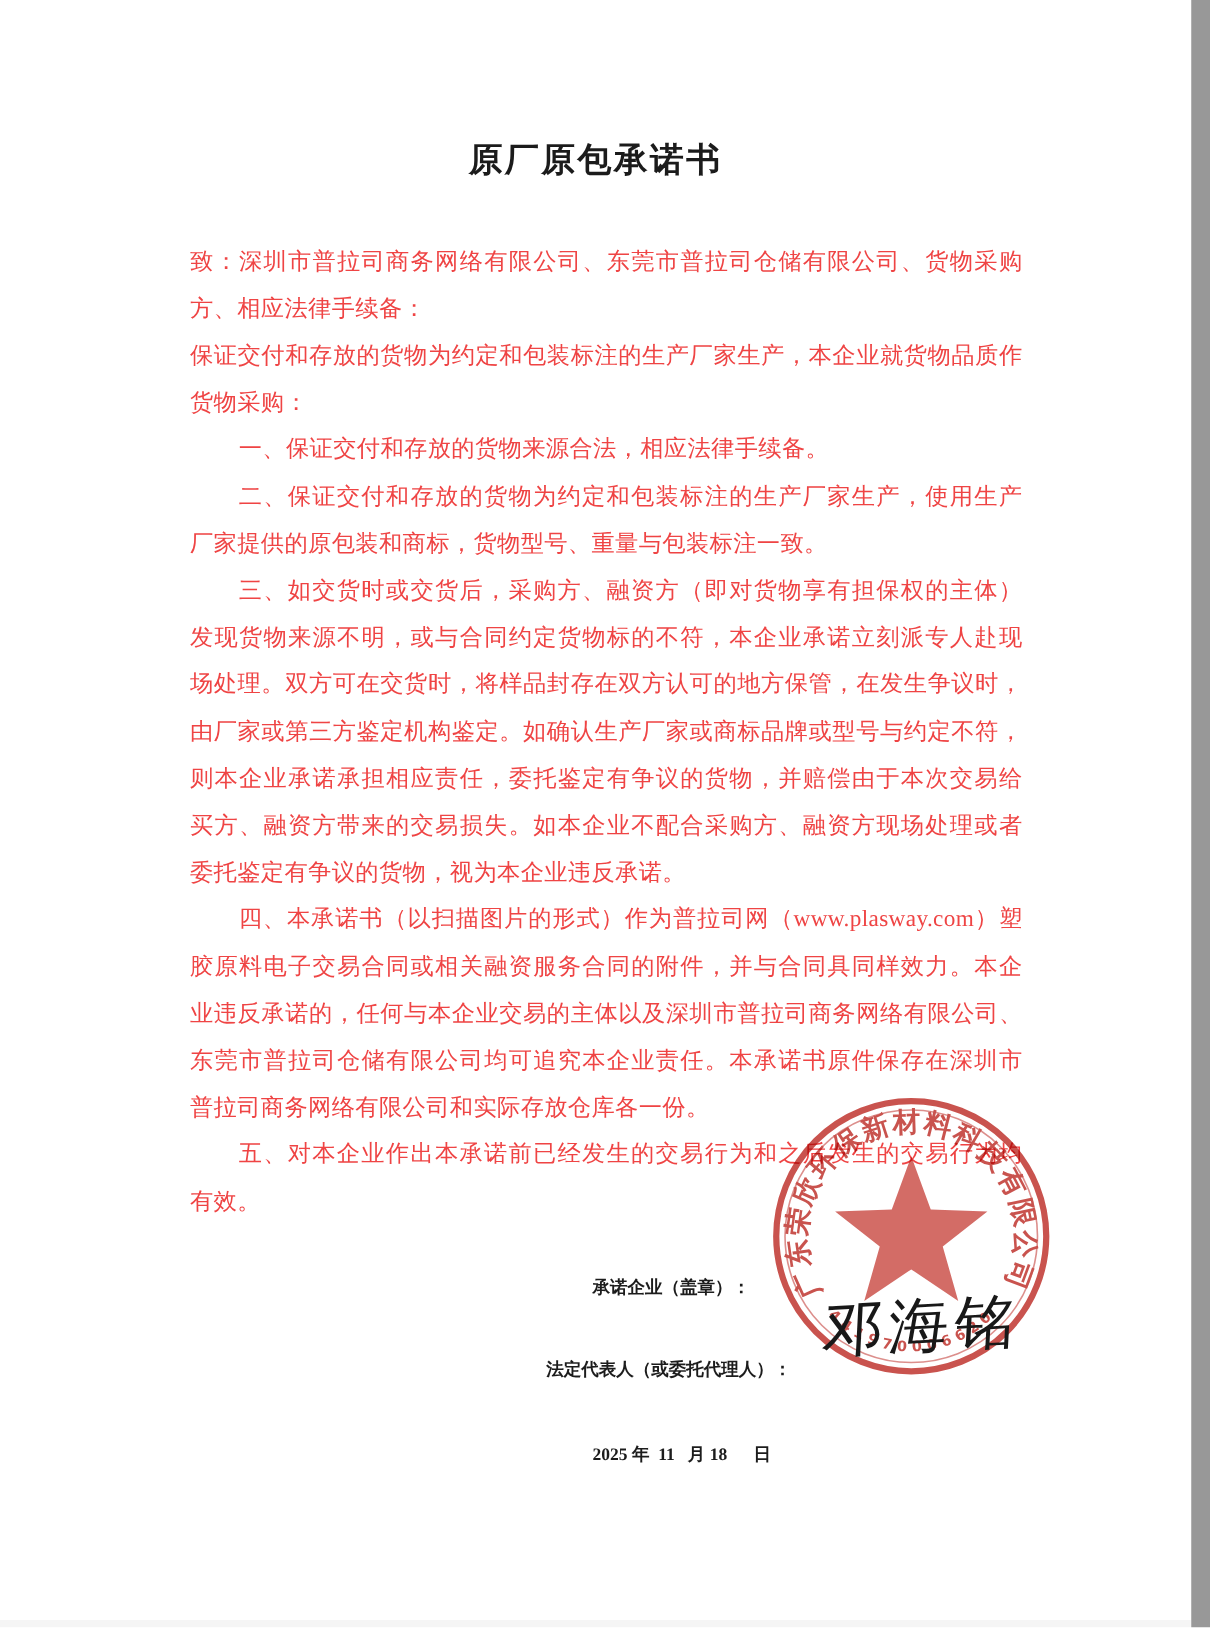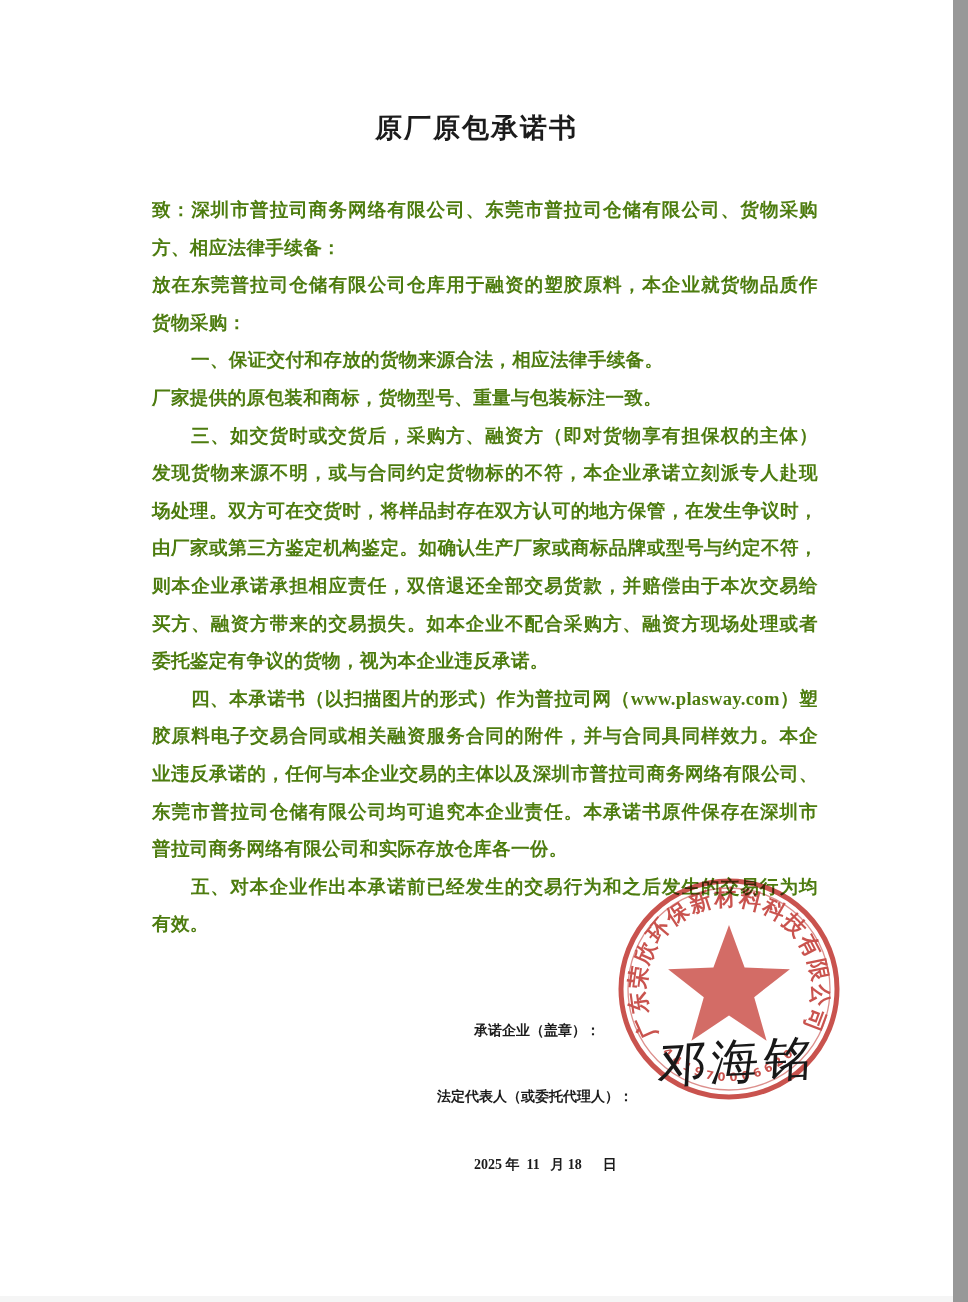--- a/index.html
+++ b/index.html
@@ -9,22 +9,22 @@
   }
   .page{position:absolute;left:0;top:0;width:895px;height:1302px;background:#ffffff;}
   .doc-title{
     position:absolute;left:0;top:108px;width:953px;height:40px;line-height:40px;
     text-align:center;font-size:27px;font-weight:700;letter-spacing:2px;color:#1b1b1b;
   }
   .doc-body{
     position:absolute;left:152px;top:191px;width:666px;color:#1c1c1c;
   }
   .ln{
-    font-size:18.6px;line-height:37.6px;font-weight:700;letter-spacing:0.3px;
-    white-space:nowrap;text-align:left;color:#4d7c0f;
+    font-size:18.6px;line-height:37.6px;font-weight:400;letter-spacing:0.3px;
+    white-space:nowrap;text-align:left;color:#ef4444;
   }
   .ln.j{white-space:normal;text-align:justify;text-align-last:justify;}
   .ln.ind{padding-left:39px;}
   .sign-label{
     position:absolute;font-size:14px;line-height:37.6px;font-weight:600;color:#1c1c1c;white-space:pre;
   }
   .company-seal-label{left:474px;top:1012px;}
   .legal-rep-label{left:437px;top:1078px;}
   .date-line{left:474px;top:1146px;}
   .signature{
@@ -52,29 +52,30 @@
 </head>
 <body>
 
 <div class="page">
 
   <div class="doc-title">原厂原包承诺书</div>
 
   <div class="doc-body">
     <div class="ln j">致：深圳市普拉司商务网络有限公司、东莞市普拉司仓储有限公司、货物采购</div>
     <div class="ln">方、相应法律手续备：</div>
-    <div class="ln j">放在东莞普拉司仓储有限公司仓库用于融资的塑胶原料，本企业就货物品质作</div>
+    <div class="ln j">保证交付和存放的货物为约定和包装标注的生产厂家生产，本企业就货物品质作</div>
     <div class="ln">货物采购：</div>
     <div class="ln ind">一、保证交付和存放的货物来源合法，相应法律手续备。</div>
+    <div class="ln ind j">二、保证交付和存放的货物为约定和包装标注的生产厂家生产，使用生产</div>
     <div class="ln">厂家提供的原包装和商标，货物型号、重量与包装标注一致。</div>
     <div class="ln ind j">三、如交货时或交货后，采购方、融资方（即对货物享有担保权的主体）</div>
     <div class="ln j">发现货物来源不明，或与合同约定货物标的不符，本企业承诺立刻派专人赴现</div>
     <div class="ln j">场处理。双方可在交货时，将样品封存在双方认可的地方保管，在发生争议时，</div>
     <div class="ln j">由厂家或第三方鉴定机构鉴定。如确认生产厂家或商标品牌或型号与约定不符，</div>
-    <div class="ln j">则本企业承诺承担相应责任，双倍退还全部交易货款，并赔偿由于本次交易给</div>
+    <div class="ln j">则本企业承诺承担相应责任，委托鉴定有争议的货物，并赔偿由于本次交易给</div>
     <div class="ln j">买方、融资方带来的交易损失。如本企业不配合采购方、融资方现场处理或者</div>
     <div class="ln">委托鉴定有争议的货物，视为本企业违反承诺。</div>
     <div class="ln ind j">四、本承诺书（以扫描图片的形式）作为普拉司网（www.plasway.com）塑</div>
     <div class="ln j">胶原料电子交易合同或相关融资服务合同的附件，并与合同具同样效力。本企</div>
     <div class="ln j">业违反承诺的，任何与本企业交易的主体以及深圳市普拉司商务网络有限公司、</div>
     <div class="ln j">东莞市普拉司仓储有限公司均可追究本企业责任。本承诺书原件保存在深圳市</div>
     <div class="ln">普拉司商务网络有限公司和实际存放仓库各一份。</div>
     <div class="ln ind j">五、对本企业作出本承诺前已经发生的交易行为和之后发生的交易行为均</div>
     <div class="ln">有效。</div>
   </div>

